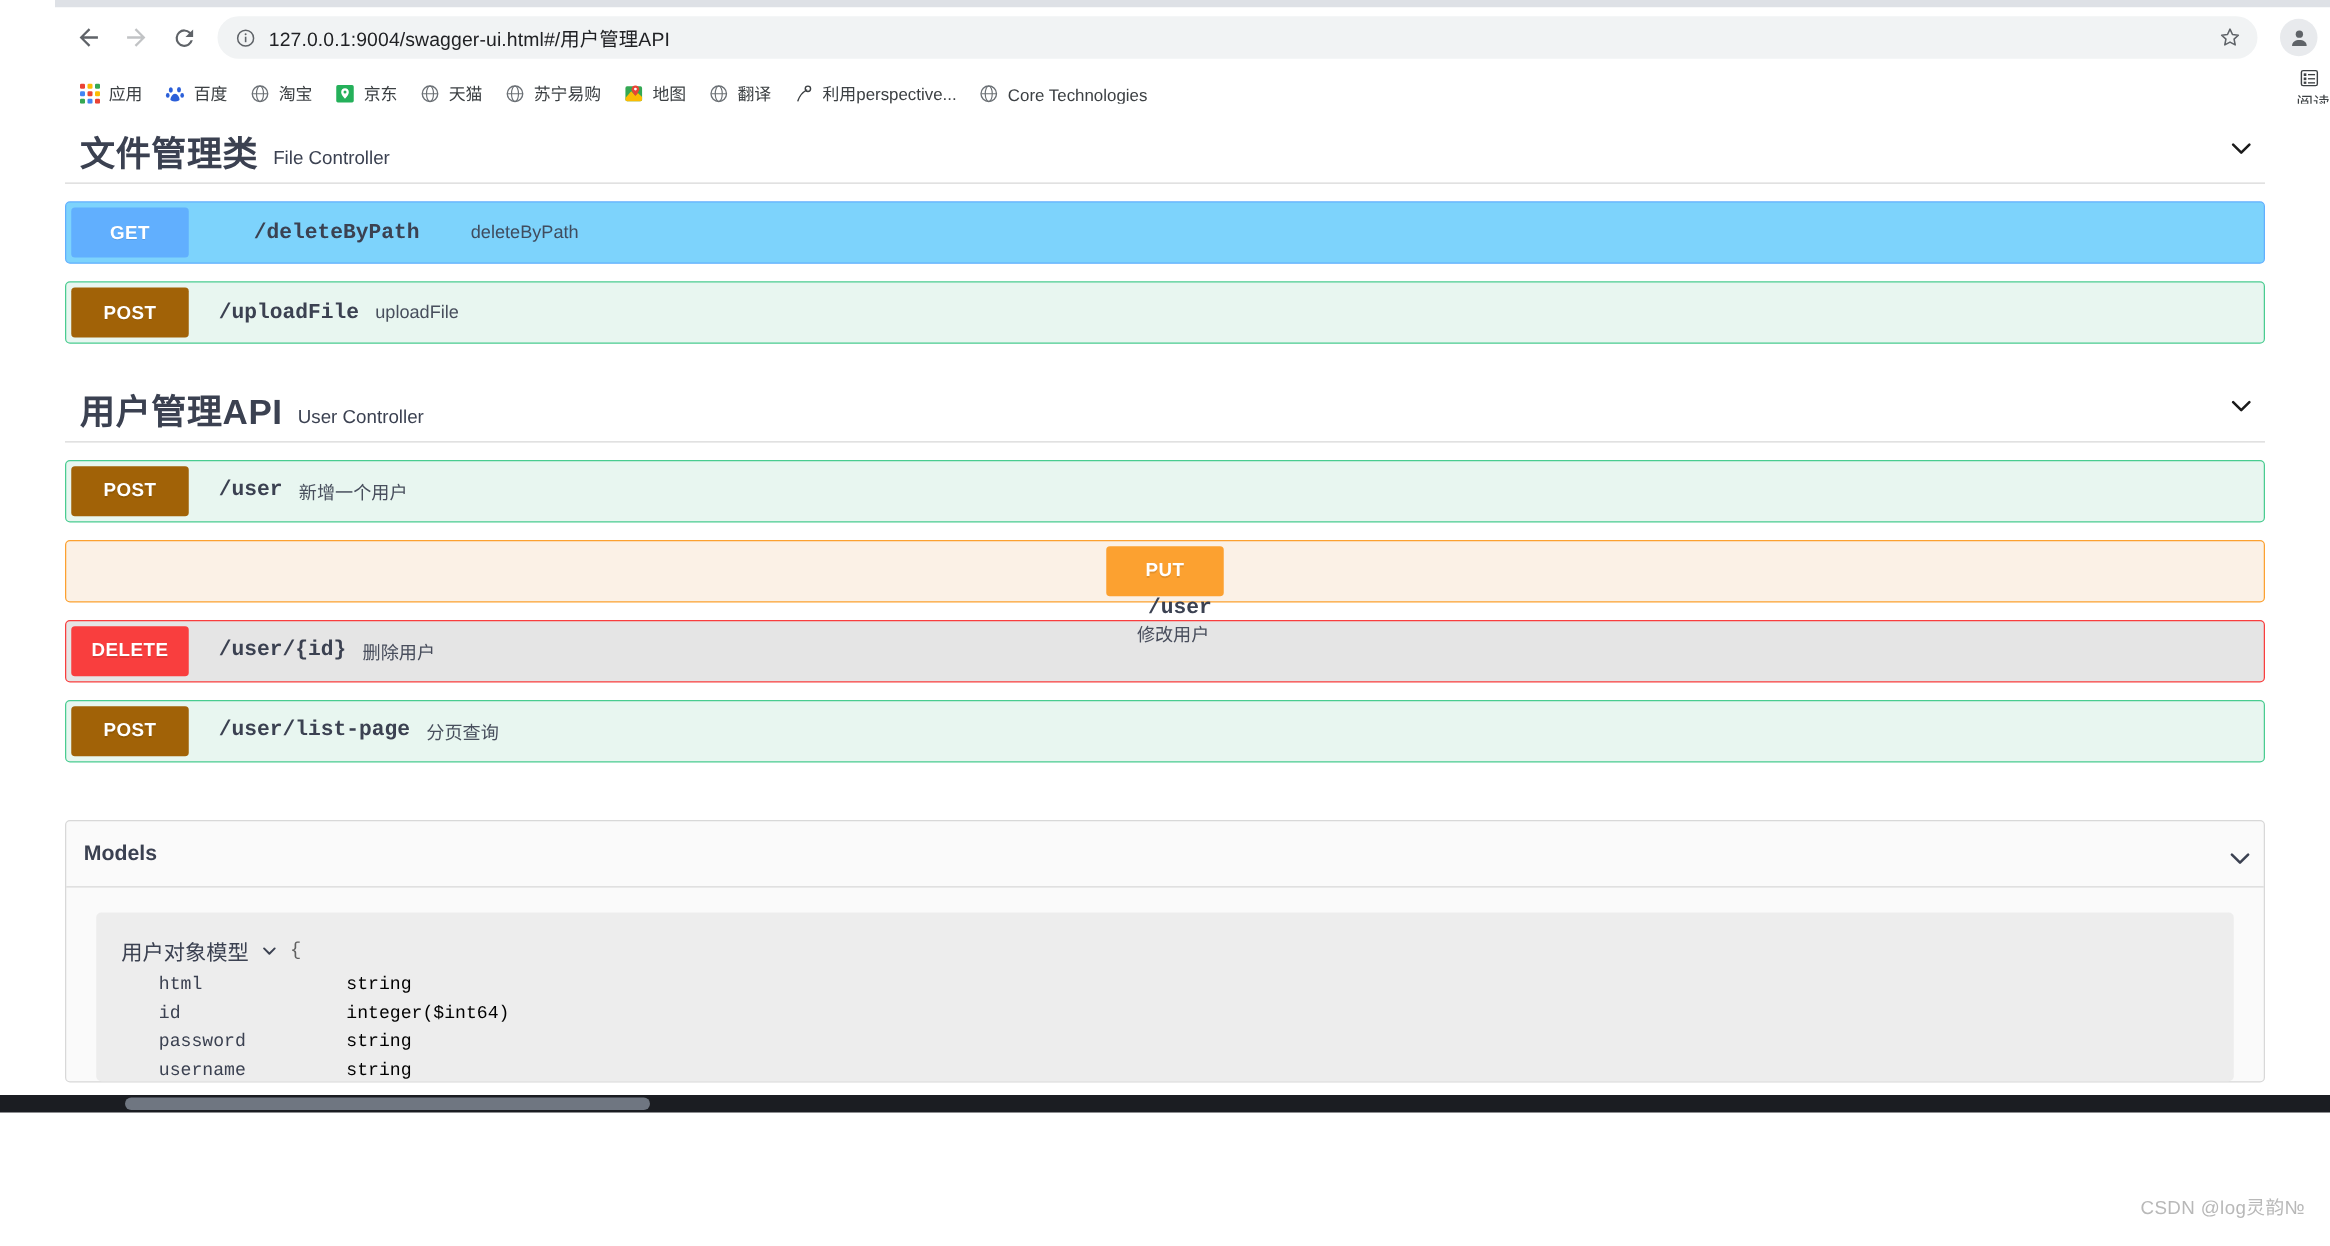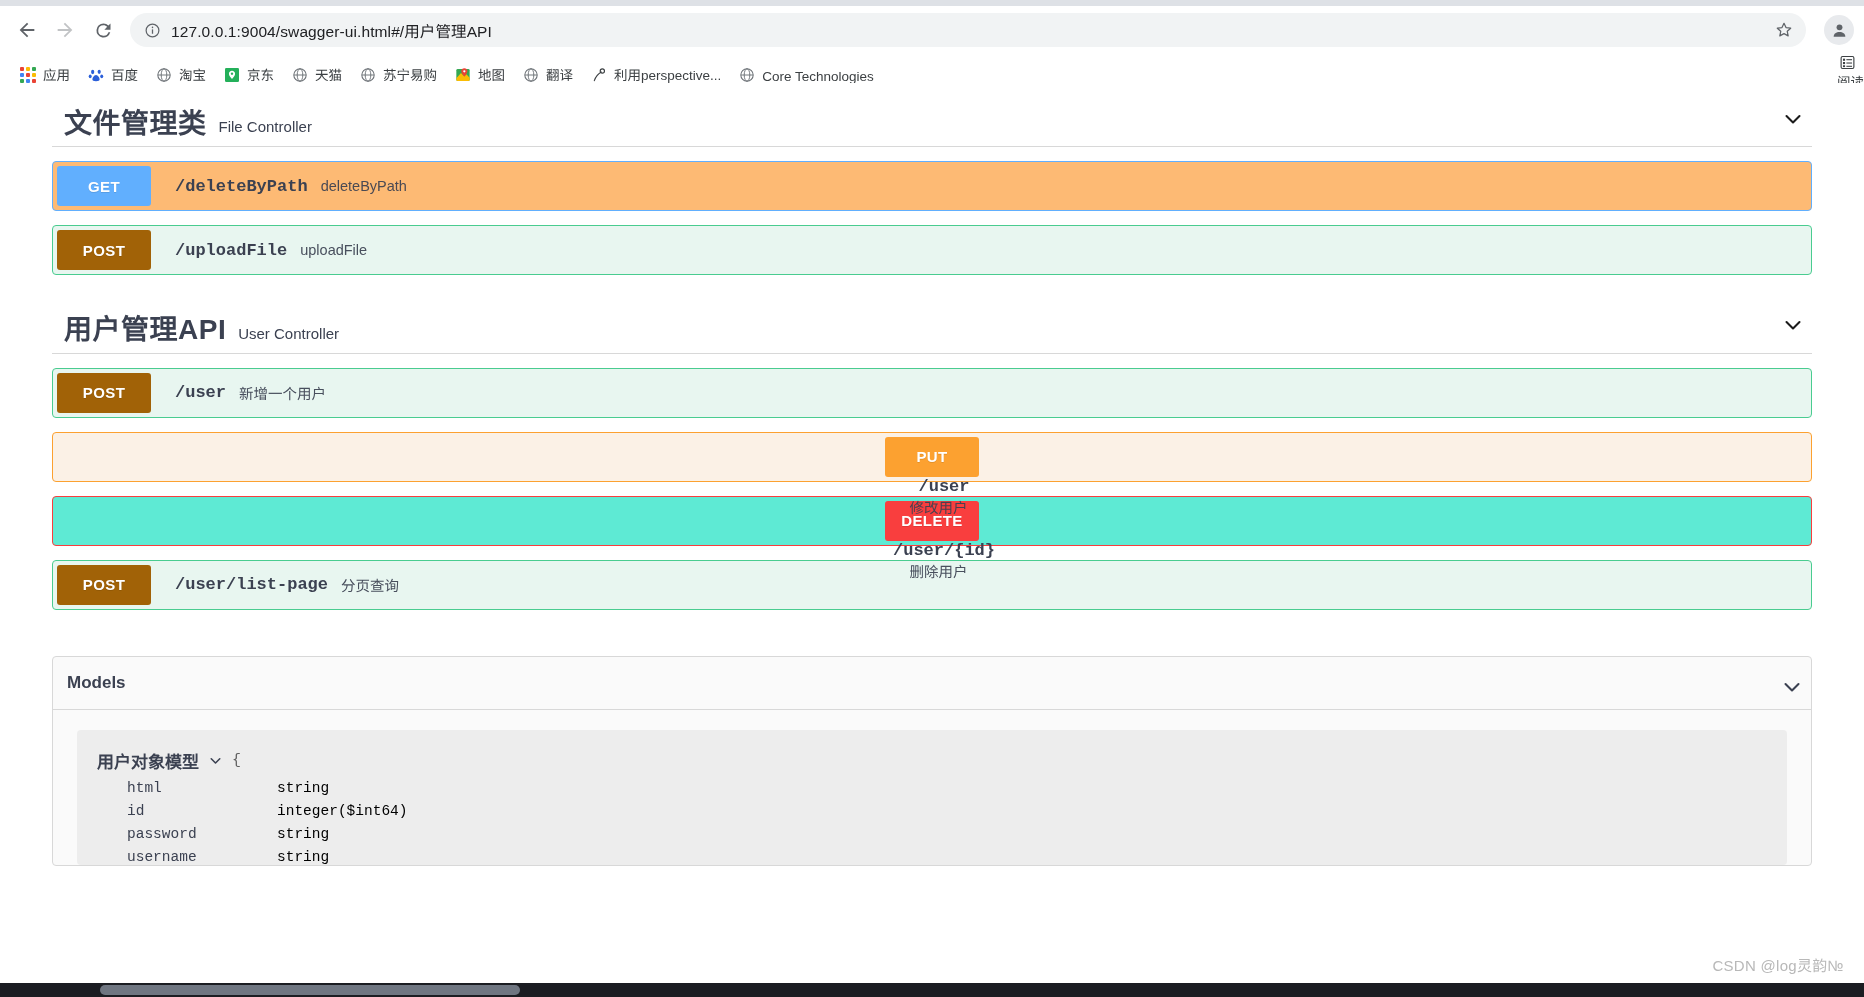--- a/index.html
+++ b/index.html
@@ -6,21 +6,21 @@
   * { box-sizing: border-box; }
   html, body {
     margin: 0; padding: 0;
     width: 1864px; height: 997px;
     overflow: hidden;
     background: #ffffff;
     font-family: "Liberation Sans", "DejaVu Sans", sans-serif;
   }
 
   
-  .browser { width: 1864px; height: 997px; position: relative; background:#fff; }
+  .browser { width: 1864px; height: 890px; position: relative; background:#fff;padding-left:44px; }
 
   .toolbar {
     height: 48px;
     display: flex;
     align-items: center;
     padding: 0 10px;
     background: #ffffff;
     position: relative;
   }
   .nav-btn {
@@ -177,27 +177,27 @@
   }
   .op-summary {
     font-size: 14.5px;
     color: #3b4151;
     margin-left: 13px;
     opacity: 0.92;
   }
 
   
   .m-get  { background:#61affe; }
-  .b-get  { background:#fdba74; border-color:#61affe; }
+  .b-get  { background:#7dd3fc; border-color:#61affe;gap:28px; }
   .m-post { background:#a16207; }
   .b-post { background:#e8f6f0; border-color:#49cc90; }
   .m-put  { background:#fca130; }
   .b-put  { background:#fbf1e6; border-color:#fca130;flex-direction:column; }
   .m-delete { background:#f93e3e; }
-  .b-delete { background:#5eead4; border-color:#f93e3e;flex-direction:column; }
+  .b-delete { background:#e5e5e5; border-color:#f93e3e; }
 
   
   .models {
     border: 1px solid #d8d8d8;
     border-radius: 4px;
     margin-top: 46px;
     background: #fafafa;
   }
   .models-header {
     display: flex;
@@ -213,21 +213,21 @@
   }
   .models-body { padding: 20px 24px 0 24px; }
   .model-box {
     background: #ededed;
     border-radius: 4px;
     padding: 18px 20px 0 20px;
   }
   .model-name-row { display:flex; align-items:center; }
   .model-name {
     font-size: 17px;
-    font-weight: bold;
+    font-weight: normal;
     color: #3b4151;
   }
   .model-toggle { margin: 0 8px 0 8px; display:flex; align-items:center;}
   .model-brace {
     font-family: "Liberation Mono","DejaVu Sans Mono", monospace;
     font-size: 15px;
     color: #606060;
   }
   .prop-row {
     display: flex;

